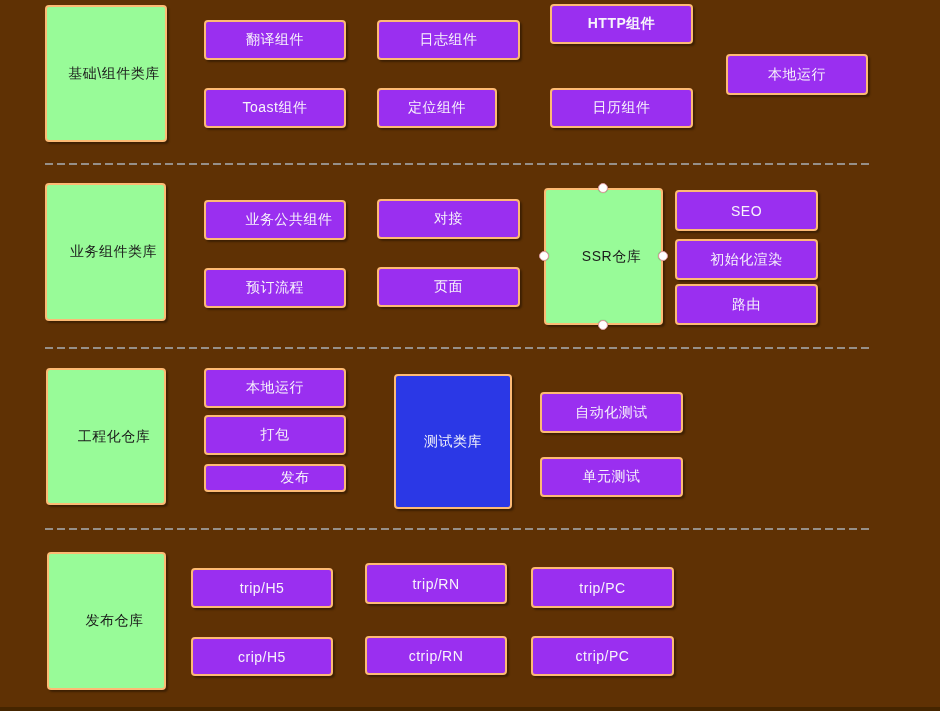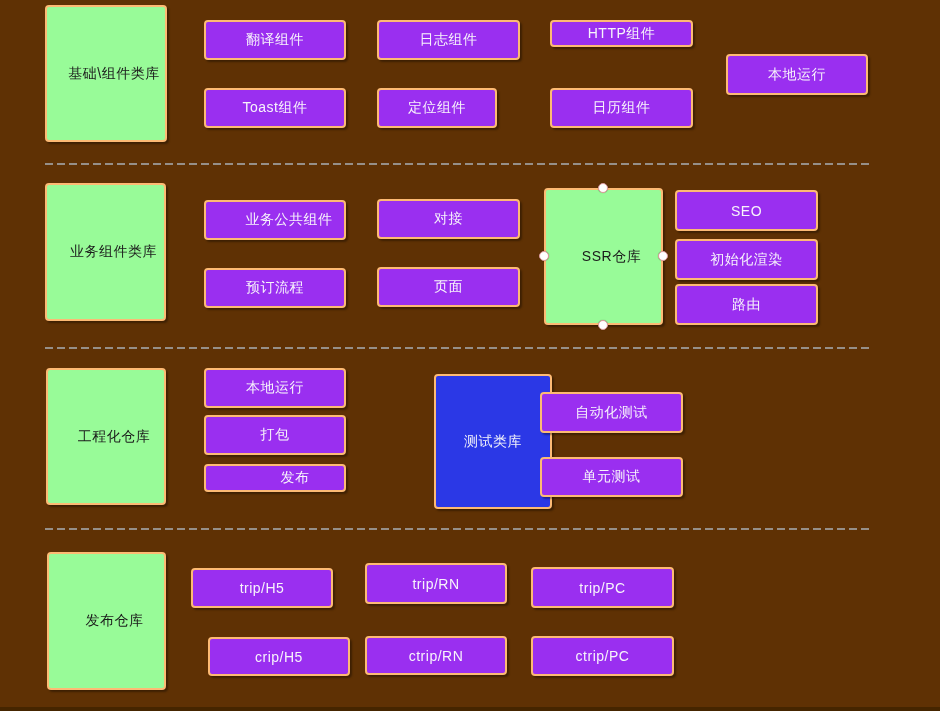--- a/index.html
+++ b/index.html
@@ -45,21 +45,21 @@
   }
 </style>
 </head>
 <body>
 
 <div class="canvas">
 
   <div class="node green" style="left:45px;top:5px;width:122px;height:137px;">基础\组件类库</div>
   <div class="node purple" style="left:204px;top:20px;width:142px;height:40px;">翻译组件</div>
   <div class="node purple" style="left:377px;top:20px;width:143px;height:40px;">日志组件</div>
-  <div class="node purple" style="left:550px;top:20px;width:143px;height:27px;">HTTP组件</div>
+  <div class="node purple" style="left:550px;top:4px;width:143px;height:40px;font-weight:bold;">HTTP组件</div>
   <div class="node purple" style="left:726px;top:54px;width:142px;height:41px;">本地运行</div>
   <div class="node purple" style="left:204px;top:88px;width:142px;height:40px;">Toast组件</div>
   <div class="node purple" style="left:377px;top:88px;width:120px;height:40px;">定位组件</div>
   <div class="node purple" style="left:550px;top:88px;width:143px;height:40px;">日历组件</div>
 
   <div class="sep" style="top:163px;"></div>
 
   <div class="node green" style="left:45px;top:183px;width:121px;height:138px;">业务组件类库</div>
   <div class="node purple" style="left:204px;top:200px;width:142px;height:40px;padding-left:28px;">业务公共组件</div>
   <div class="node purple" style="left:377px;top:199px;width:143px;height:40px;">对接</div>
@@ -75,28 +75,28 @@
   <div class="node purple" style="left:675px;top:190px;width:143px;height:41px;">SEO</div>
   <div class="node purple" style="left:675px;top:239px;width:143px;height:41px;">初始化渲染</div>
   <div class="node purple" style="left:675px;top:284px;width:143px;height:41px;">路由</div>
 
   <div class="sep" style="top:347px;"></div>
 
   <div class="node green" style="left:46px;top:368px;width:120px;height:137px;">工程化仓库</div>
   <div class="node purple" style="left:204px;top:368px;width:142px;height:40px;">本地运行</div>
   <div class="node purple" style="left:204px;top:415px;width:142px;height:40px;">打包</div>
   <div class="node purple" style="left:204px;top:464px;width:142px;height:28px;padding-left:40px;">发布</div>
-  <div class="node blue" style="left:394px;top:374px;width:118px;height:135px;margin-left:40px;">测试类库</div>
+  <div class="node blue" style="left:394px;top:374px;width:118px;height:135px;">测试类库</div>
   <div class="node purple" style="left:540px;top:392px;width:143px;height:41px;">自动化测试</div>
   <div class="node purple" style="left:540px;top:457px;width:143px;height:40px;">单元测试</div>
 
   <div class="sep" style="top:528px;"></div>
 
   <div class="node green" style="left:47px;top:552px;width:119px;height:138px;">发布仓库</div>
   <div class="node purple" style="left:191px;top:568px;width:142px;height:40px;">trip/H5</div>
   <div class="node purple" style="left:365px;top:563px;width:142px;height:41px;">trip/RN</div>
   <div class="node purple" style="left:531px;top:567px;width:143px;height:41px;">trip/PC</div>
-  <div class="node purple" style="left:208px;top:637px;width:142px;height:39px;">crip/H5</div>
+  <div class="node purple" style="left:191px;top:637px;width:142px;height:39px;">crip/H5</div>
   <div class="node purple" style="left:365px;top:636px;width:142px;height:39px;">ctrip/RN</div>
   <div class="node purple" style="left:531px;top:636px;width:143px;height:40px;">ctrip/PC</div>
 
   <div class="bottom-edge"></div>
 </div>
 
 </body></html>

